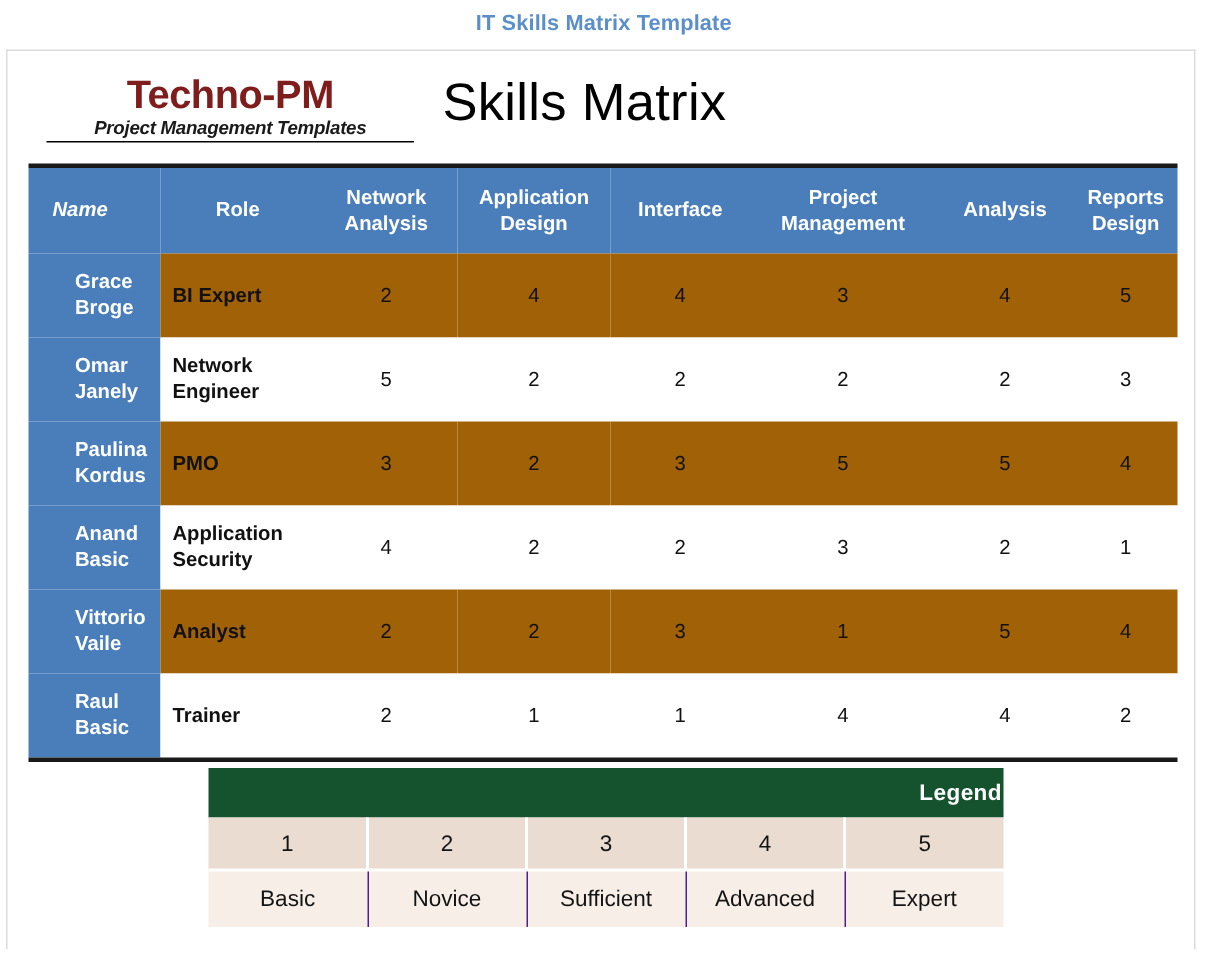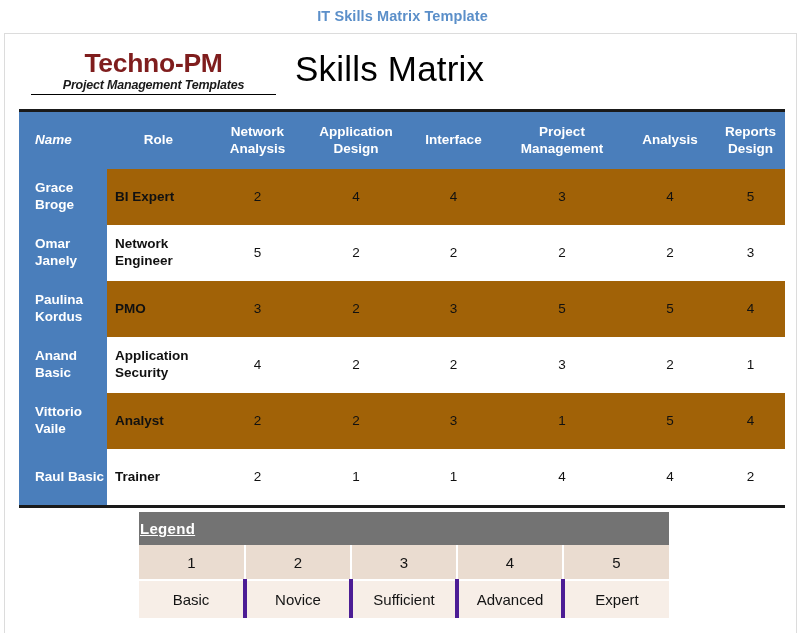--- a/index.html
+++ b/index.html
@@ -133,21 +133,21 @@
     vertical-align: middle;
     text-align: center;
     border: none;
     line-height: 1.25;
   }
   table.matrix tbody td.name-cell {
     background: #4A7EBB;
     color: #ffffff;
     font-weight: bold;
     text-align: left;
-    padding-left: 16px;
+    padding-left: 31px;
     font-size: 13.5px;
   }
   table.matrix tbody td.role-cell {
     font-weight: bold;
     text-align: left;
     padding-left: 8px;
   }
   table.matrix tbody tr.odd td { background: #a16207; }
   table.matrix tbody tr.even td { background: #FFFFFF; }
   table.matrix tbody tr.odd td.name-cell,
@@ -169,46 +169,45 @@
     left: 134px;
     top: 478px;
     width: 530px;
   }
   table.legend {
     border-collapse: collapse;
     width: 100%;
     table-layout: fixed;
   }
   table.legend td.legend-title {
-    background: #737373;
+    background: #14532d;
     color: #ffffff;
     font-size: 15px;
     font-weight: bold;
-    text-align: left;
+    text-align: right;
     height: 31px;
-    text-decoration: underline;
     letter-spacing: .3px;
     border: none;
   }
   table.legend td.legend-num {
     background: #EADCD0;
     color: #141414;
     font-size: 15px;
     text-align: center;
     height: 32px;
     border-right: 2px solid #ffffff;
     border-bottom: 2px solid #ffffff;
   }
   table.legend td.legend-lbl {
     background: #F7EEE7;
     color: #141414;
     font-size: 15px;
     text-align: center;
     height: 35px;
-    border-right: 4px solid #4c1d95;
+    border-right: 1px solid #4c1d95;
   }
   table.legend td.last { border-right: none; }
 </style>
 </head>
 <body>
 
 <div class="doc-title">IT Skills Matrix Template</div>
 
 <div class="page">
 

